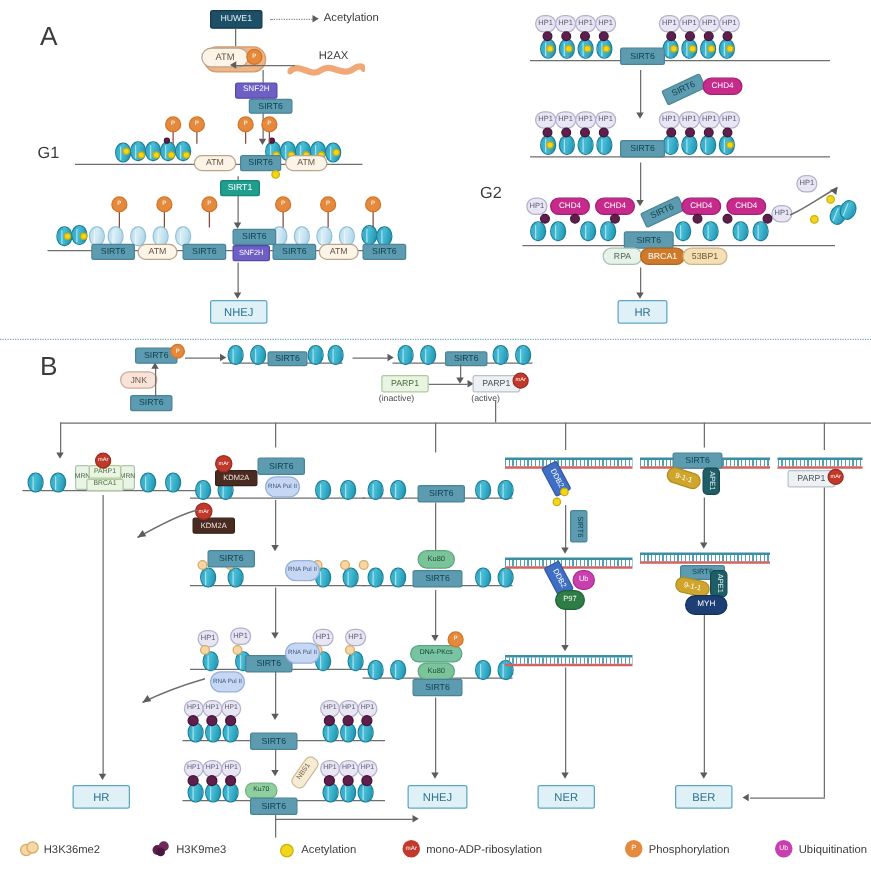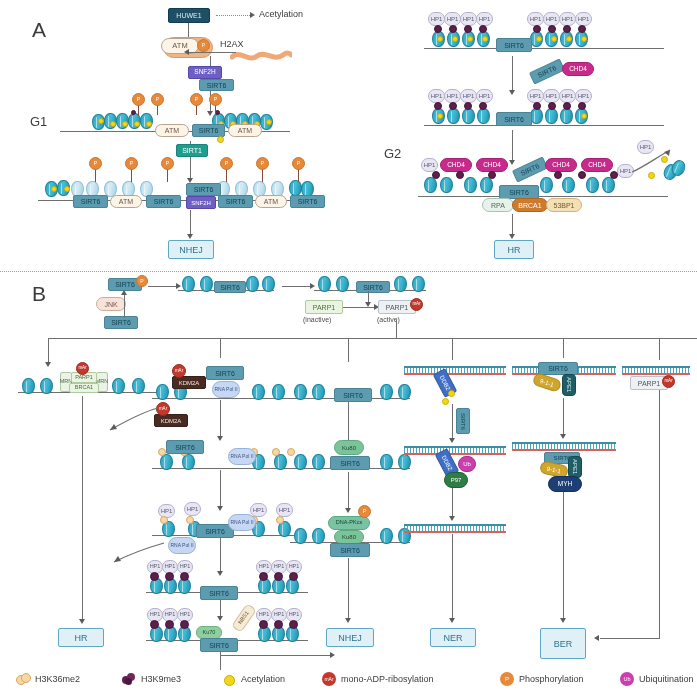--- a/index.html
+++ b/index.html
@@ -124,21 +124,21 @@
   <div class="dashline abs" style="left:216px;top:15px;width:34px;"></div>
   <div class="ahead right abs" style="left:250px;top:12px;"></div>
   <div class="txt txt9 abs" style="left:259px;top:9px;">Acetylation</div>
 
   <div class="vline abs" style="left:188px;top:23px;height:14px;"></div>
 
   <div class="abs" style="left:163px;top:37px;width:48px;height:19px;border-radius:999px;background:#f0b585;border:1px solid #d49a6c;"></div>
   <div class="lbl pill c-atm" style="left:161px;top:38px;width:38px;height:16px;font-size:7.5px;">ATM</div>
   <div class="dot d-p" style="left:197px;top:39px;width:13px;height:13px;">P</div>
 
-  <div class="txt txt9 abs" style="left:220px;top:39px;">H2AX</div>
+  <div class="txt txt9 abs" style="left:255px;top:39px;">H2AX</div>
   <svg class="squig" style="left:230px;top:48px;" width="62" height="18" viewBox="0 0 62 18">
     <path d="M2 9 C10 1,18 15,27 8 C35 2,44 14,53 7 C57 4,60 5,61 7" stroke="#f0a877" stroke-width="5" fill="none" stroke-linecap="round"></path>
   </svg>
   <div class="hline abs" style="left:188px;top:52px;width:48px;"></div>
   <div class="ahead left abs" style="left:184px;top:49px;"></div>
 
   <div class="vline abs" style="left:210px;top:56px;height:55px;"></div>
   <div class="ahead down abs" style="left:207px;top:111px;"></div>
 
   <div class="lbl rect c-sirt6" style="left:199px;top:79px;width:35px;height:12px;">SIRT6</div>
@@ -610,21 +610,21 @@
       <div class="rungs"></div>
       <div class="strandBot"></div>
   </div>
   <div class="lbl rect c-sirt6" style="left:544px;top:452px;width:36px;height:12px;font-size:6px;">SIRT6</div>
   <div class="lbl pill c-911" style="left:540px;top:463px;width:28px;height:13px;font-size:6px;transform:rotate(12deg);">9-1-1</div>
   <div class="lbl rect c-ape1" style="left:568px;top:456px;width:14px;height:22px;font-size:6px;writing-mode:vertical-rl;border-radius:4px;">APE1</div>
   <div class="lbl pill c-myh" style="left:548px;top:476px;width:34px;height:16px;font-size:6.5px;">MYH</div>
 
   <div class="vline abs" style="left:563px;top:492px;height:128px;"></div>
   <div class="ahead down abs" style="left:560px;top:618px;"></div>
-  <div class="outcome" style="left:540px;top:628px;width:46px;height:31px;">BER</div>
+  <div class="outcome" style="left:540px;top:628px;width:46px;height:19px;">BER</div>
 
   <div class="duplex" style="left:622px;top:366px;width:68px;">
     <div class="strandTop"></div>
       <div class="rungs"></div>
       <div class="strandBot"></div>
   </div>
   <div class="lbl rect c-parpg" style="left:630px;top:376px;width:38px;height:14px;">PARP1</div>
   <div class="dot d-mar" style="left:662px;top:375px;width:13px;height:13px;font-size:4.5px;">mAr</div>
   <div class="vline abs" style="left:659px;top:390px;height:248px;"></div>
   <div class="hline abs" style="left:600px;top:638px;width:60px;"></div>

